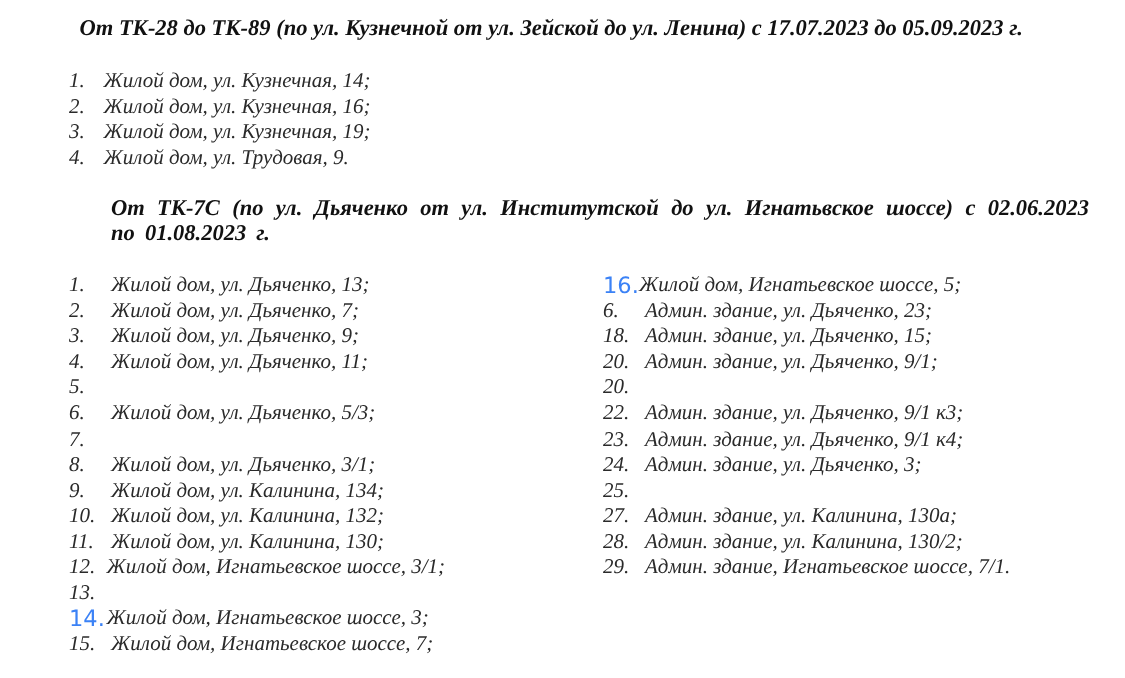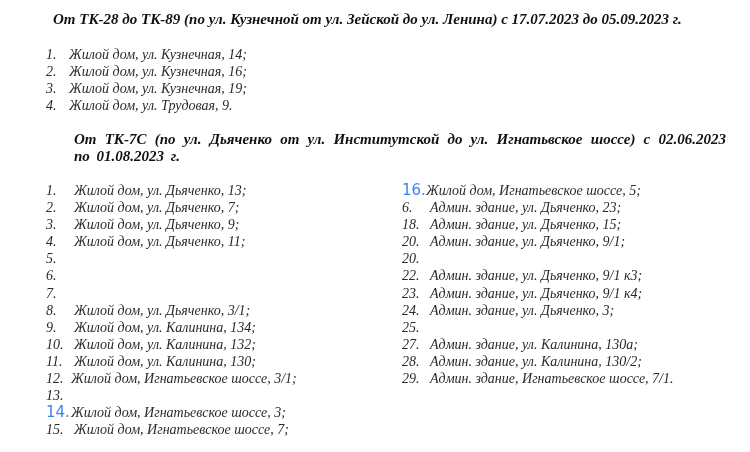--- a/index.html
+++ b/index.html
@@ -103,20 +103,21 @@
       </li>
     <li>
         <span class="num">4.</span>
         <span>Жилой дом, ул. Дьяченко, 11;</span>
       </li>
     <li>
         <span class="num">5.</span>
       </li>
     <li>
         <span class="num">6.</span>
+        <span>Жилой дом, ул. Дьяченко, 5/3;</span>
       </li>
     <li>
         <span class="num">7.</span>
       </li>
     <li>
         <span class="num">8.</span>
         <span>Жилой дом, ул. Дьяченко, 3/1;</span>
       </li>
     <li>
         <span class="num">9.</span>

